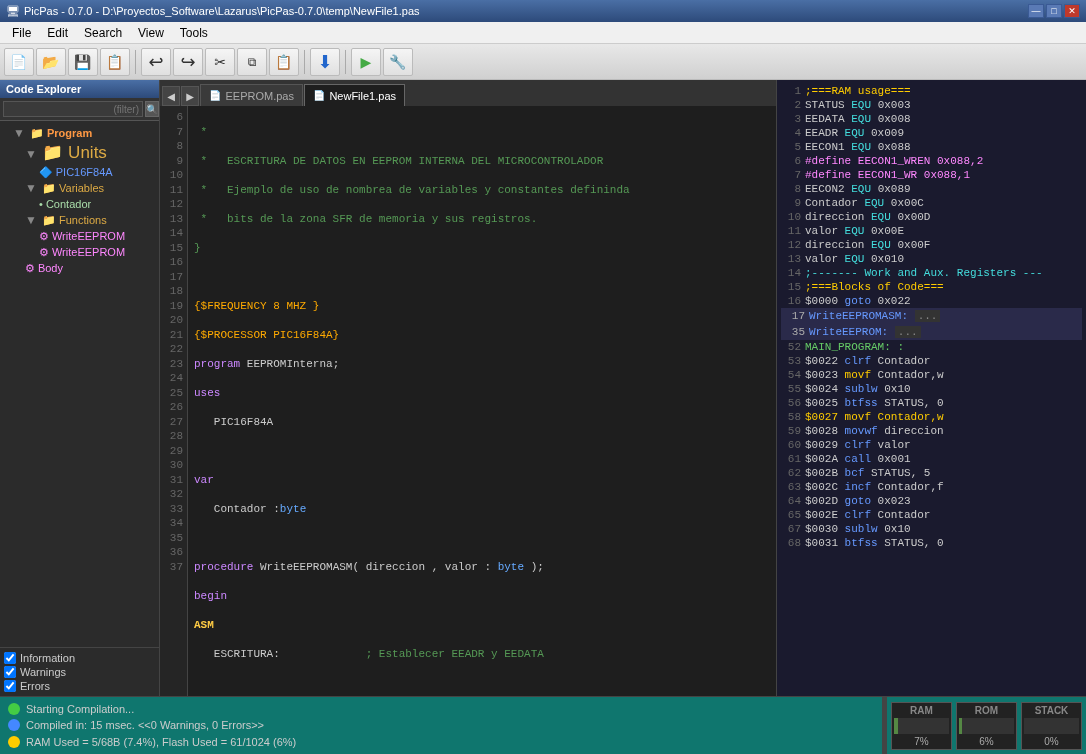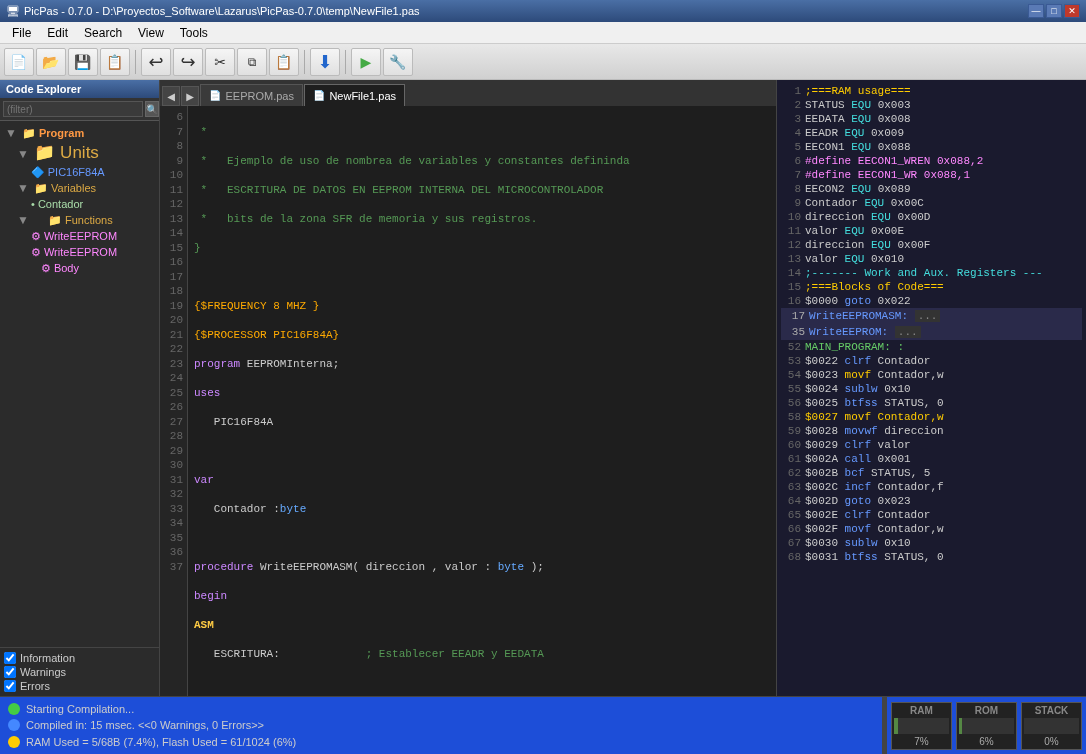--- a/index.html
+++ b/index.html
@@ -103,21 +103,21 @@
     }
     #sidebar-filter .filter-btn {
       width: 16px; height: 16px;
       background: #555; border: 1px solid #666;
       display: flex; align-items: center; justify-content: center;
       cursor: pointer; font-size: 10px; color: #ccc;
     }
     #sidebar-tree {
       flex: 1;
       overflow: auto;
-      padding: 4px 1px;
+      padding: 4px 9px;
     }
     .tree-item {
       padding: 1px 0;
       cursor: pointer;
       white-space: nowrap;
     }
 
     
     #editor-area {
       flex: 1;
@@ -225,21 +225,21 @@
     .mem-blue { color: #6699ff; }
     .mem-cyan { color: #44dddd; }
     .mem-green { color: #66cc66; }
     .mem-yellow { color: #ffcc00; }
     .mem-pink { color: #ff88ff; }
     .mem-expand { background: #2a2a4a; padding: 1px 4px; }
 
     
     #statusbar {
       height: 58px;
-      background: #1d4ed8;
+      background: #0f766e;
       border-top: 1px solid #444;
       display: flex;
     }
     #status-left {
       flex: 1;
       display: flex;
       flex-direction: column;
       justify-content: space-around;
       padding: 4px 8px;
     }
@@ -359,21 +359,21 @@
   <div class="tb-btn" title="Settings" style="color:#aa6600;">🔧</div>
 </div>
 
 <div id="main">
 
   <div id="sidebar">
     <div id="sidebar-header">
       <span>Code Explorer</span>
     </div>
     <div id="sidebar-filter">
-      <input type="text" placeholder="(filter)" style="flex: 1 1 0%; background: rgb(58, 58, 58); border: 1px solid rgb(85, 85, 85); color: rgb(204, 204, 204); font-size: 10px; padding: 1px 3px; height: 16px;">
+      <input type="text" placeholder="(filter)" style="flex: 1 1 0%; background: rgb(58, 58, 58); border: 1px solid rgb(85, 85, 85); color: rgb(204, 204, 204); font-size: 10px; padding: 1px 3px; height: 16px; text-align: right;">
       <div class="filter-btn">🔍</div>
       <div class="filter-btn">▼</div>
     </div>
     <div id="sidebar-tree">
 
       <div class="tree-item" style="padding-left:4px;">
         <span style="color:#888;">▼</span>
         <span style="color:#ff9944;font-size:11px;font-weight:bold;margin-left:2px;">📁 Program</span>
       </div>
 
@@ -388,30 +388,30 @@
       <div class="tree-item" style="padding-left:16px;">
         <span style="color:#888;">▼</span>
         <span style="color:#ddaa44;font-size:11px;margin-left:2px;">📁 Variables</span>
       </div>
       <div class="tree-item" style="padding-left:30px;">
         <span style="color:#aaddaa;font-size:11px;">• Contador</span>
       </div>
 
       <div class="tree-item" style="padding-left:16px;">
         <span style="color:#888;">▼</span>
-        <span style="color:#ddaa44;font-size:11px;margin-left:16px;">📁 Functions</span>
+        <span style="color:#ddaa44;font-size:11px;margin-left:2px;">📁 Functions</span>
       </div>
       <div class="tree-item" style="padding-left:30px;">
         <span style="color:#ff88ff;font-size:11px;">⚙ WriteEEPROM</span>
       </div>
       <div class="tree-item" style="padding-left:30px;">
         <span style="color:#ff88ff;font-size:11px;">⚙ WriteEEPROM</span>
       </div>
 
-      <div class="tree-item" style="padding-left:16px;margin-left:24px;">
+      <div class="tree-item" style="padding-left:16px;">
         <span style="color:#ff88ff;font-size:11px;">⚙ Body</span>
       </div>
     </div>
 
     <div id="sidebar-status">
       <label class="check-item">
         <input type="checkbox" checked="" style="">
         <span>Information</span>
       </label>
       <label class="check-item">
@@ -470,22 +470,22 @@
         <div style="line-height:14.5px;">31</div>
         <div style="line-height:14.5px;">32</div>
         <div style="line-height:14.5px;">33</div>
         <div style="line-height:14.5px;">34</div>
         <div style="line-height:14.5px;">35</div>
         <div style="line-height:14.5px;">36</div>
         <div style="line-height:14.5px;">37</div>
       </div>
       <div id="code-content">
 <span class="code-line"><span class="c-comment"> *</span></span>
+<span class="code-line"><span class="c-comment"> *   ESCRITURA DE DATOS EN EEPROM INTERNA DEL MICROCONTROLADOR</span></span>
 <span class="code-line"><span class="c-comment"> *   Ejemplo de uso de nombrea de variables y constantes defininda</span></span>
-<span class="code-line"><span class="c-comment"> *   ESCRITURA DE DATOS EN EEPROM INTERNA DEL MICROCONTROLADOR</span></span>
 <span class="code-line"><span class="c-comment"> *   bits de la zona SFR de memoria y sus registros.</span></span>
 <span class="code-line"><span class="c-comment">}</span></span>
 <span class="code-line"> </span>
 <span class="code-line"><span class="c-directive">{$FREQUENCY 8 MHZ }</span></span>
 <span class="code-line"><span class="c-directive">{$PROCESSOR PIC16F84A}</span></span>
 <span class="code-line"><span class="c-keyword">program </span><span class="c-normal">EEPROMInterna;</span></span>
 <span class="code-line"><span class="c-keyword">uses</span></span>
 <span class="code-line"><span class="c-normal">   PIC16F84A</span></span>
 <span class="code-line"> </span>
 <span class="code-line"><span class="c-keyword">var</span></span>
@@ -631,24 +631,20 @@
         </div>
       <div class="mem-line">
           <span class="mem-lnum">64</span>
           <span class="mem-code">$002D <span class="mem-blue">goto</span> 0x023</span>
         </div>
       <div class="mem-line">
           <span class="mem-lnum">65</span>
           <span class="mem-code">$002E <span class="mem-blue">clrf</span> Contador</span>
         </div>
       <div class="mem-line">
-          <span class="mem-lnum">66</span>
-          <span class="mem-code">$002F <span class="mem-blue">movf</span> Contador,w</span>
-        </div>
-      <div class="mem-line">
           <span class="mem-lnum">67</span>
           <span class="mem-code">$0030 <span class="mem-blue">sublw</span> 0x10</span>
         </div>
       <div class="mem-line">
           <span class="mem-lnum">68</span>
           <span class="mem-code">$0031 <span class="mem-blue">btfss</span> STATUS, 0</span>
         </div>
     </div>
   </div>
 

